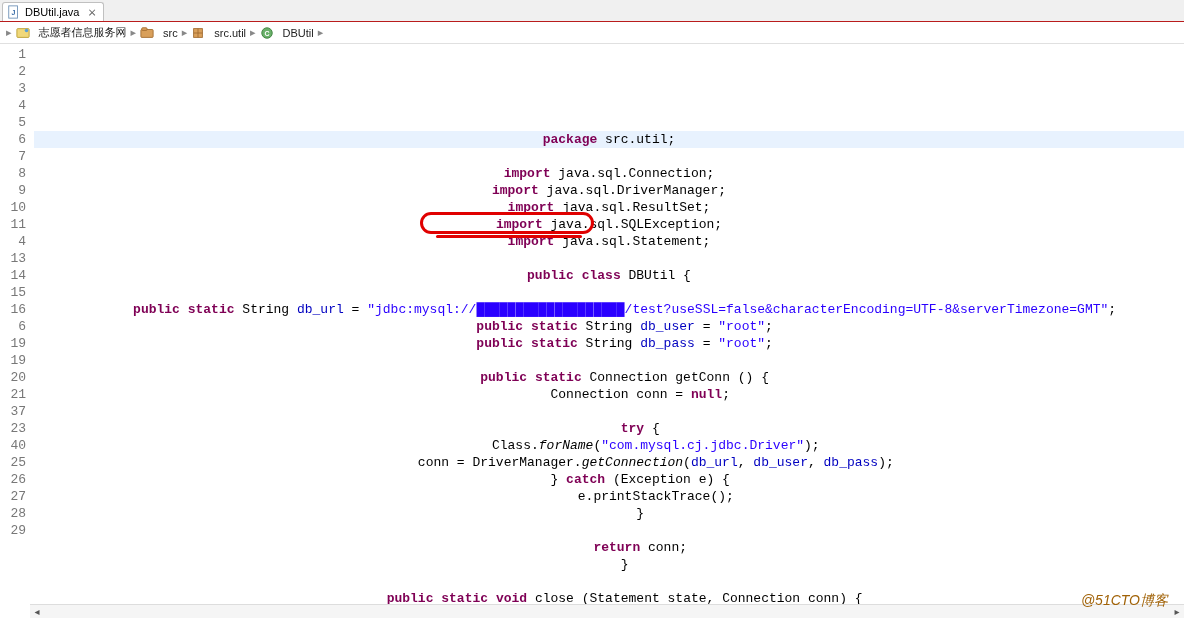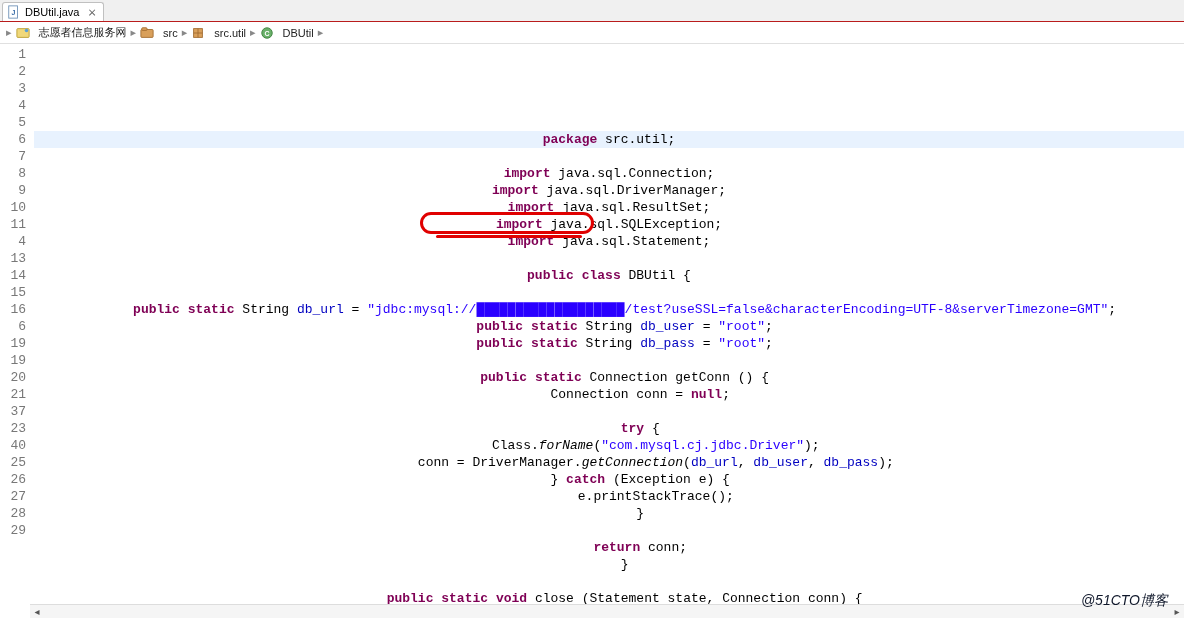--- a/index.html
+++ b/index.html
@@ -19,21 +19,21 @@
   .code .line { height:17px; }
   .line.current { background:#e8f2fe; }
   .kw { color:#7f0055; font-weight:bold; }
   .str { color:#2a00ff; }
   .fld { color:#0000c0; }
   .smethod { font-style:italic;margin-top:16px; }
   .redact { position:absolute; border:3px solid #e00000; border-radius:16px; pointer-events:none; }
   .redact-line { position:absolute; height:3px; background:#e00000; pointer-events:none; border-radius:2px; }
   .hscroll { position:absolute; bottom:0; left:30px; right:0; height:14px; background:#f5f5f5; border-top:1px solid #ddd; display:flex; align-items:center; }
   .hscroll .arrow { width:14px; height:14px; display:flex; align-items:center; justify-content:center; color:#555; font-size:10px; cursor:default; }
-  .watermark { position:absolute; right:16px; bottom:8px; color:#0f172a; font-size:14px; font-style:italic; pointer-events:none; }
+  .watermark { position:absolute; right:16px; bottom:8px; color:#a16207; font-size:14px; font-style:italic; pointer-events:none; }
 </style>
 </head>
 <body>
 
 <div class="tab-bar">
   <div class="tab">
     <span class="file-icon">
       <svg viewBox="0 0 16 16">
           <rect x="2" y="1" width="10" height="14" fill="#fff" stroke="#6b8fb5"></rect>
           <text x="5" y="11" font-size="8" fill="#3b6da8" font-family="Arial" font-weight="bold">J</text>

